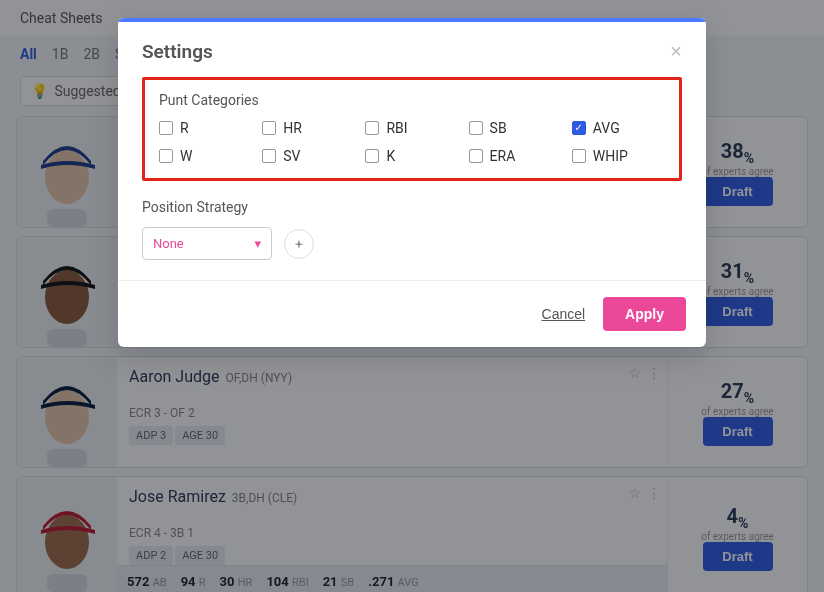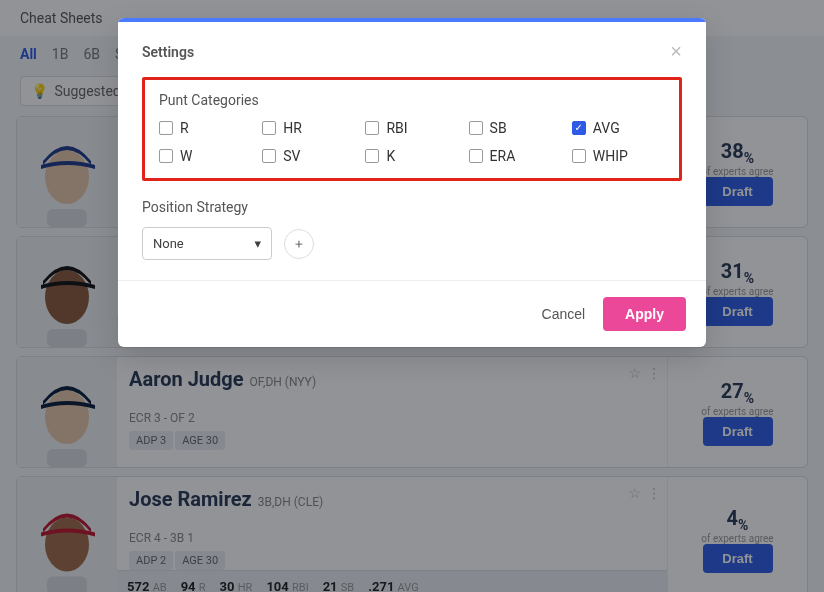--- a/index.html
+++ b/index.html
@@ -57,21 +57,21 @@
   }
   .avatar svg { width: 100%; height: 100%; }
   .mid {
     flex: 1;
     padding: 10px 12px;
     display: flex;
     flex-direction: column;
     position: relative;
   }
   .name-line { display: flex; align-items: baseline; gap: 6px; }
-  .name { font-weight: 700; color: #2b3a55; font-size: 20px; }
+  .name { font-weight: 400; color: #2b3a55; font-size: 16px; }
   .pos { font-size: 12px; color: #888; }
   .ecr { font-size: 12px; color: #888; margin-top: 20px; }
   .pills { display: flex; gap: 2px; margin-top: 6px; }
   .pill {
     background: #eceff2;
     color: #666;
     font-size: 11px;
     padding: 3px 7px;
     border-radius: 3px;
   }
@@ -130,21 +130,21 @@
     box-shadow: 0 10px 30px rgba(0,0,0,0.15);
     overflow: hidden;
   }
   .modal-head {
     border-top: 4px solid #4a7bff;
     padding: 18px 24px 14px;
     display: flex;
     justify-content: space-between;
     align-items: center;
   }
-  .modal-head h2 { font-size: 14px; font-weight: 600; color: #555; }
+  .modal-head h2 { font-size: 19px; font-weight: 600; color: #555; }
   .close { color: #bbb; font-size: 20px; cursor: pointer; background:none;border:none;}
   .modal-body { padding: 0 24px 20px; }
   .red-box {
     border: 3px solid #e2231a;
     padding: 12px 14px 14px;
     margin-bottom: 18px;
     border-radius: 2px;
   }
   .section-title { font-size: 14px; color: #555; margin-bottom: 12px; }
   .checks {
@@ -175,41 +175,41 @@
   }
   .select-row { display: flex; gap: 12px; align-items: center; }
   .select {
     border: 1px solid #ccc;
     border-radius: 4px;
     padding: 8px 10px;
     width: 130px;
     display: flex;
     justify-content: space-between;
     align-items: center;
-    color: #404040;
+    color: #ec4899;
     font-size: 13px;
   }
   .plus {
     width: 30px; height: 30px;
     border: 1px solid #ddd;
     border-radius: 50%;
     display: flex; align-items: center; justify-content: center;
     color: #444;
     cursor: pointer;
     background:#fff;
   }
   .modal-foot {
     border-top: 1px solid #eee;
     padding: 16px 20px;
     display: flex;
     justify-content: flex-end;
     gap: 18px;
     align-items: center;
   }
-  .cancel { color: #555; cursor: pointer; background:none;border:none;font-size:14px;}
+  .cancel { color: #555; cursor: pointer; background:none;border:none;font-size:14px;text-decoration:underline;}
   .apply {
     background: #ec4899;
     color: #fff;
     border: none;
     padding: 9px 22px;
     border-radius: 4px;
     font-size: 14px;
     font-weight: 600;
     cursor: pointer;
   }
@@ -219,21 +219,21 @@
 
 
 
 <div class="top-bar">
   <span>Cheat Sheets</span>
 </div>
 
 <div class="filters">
   <span class="active">All</span>
   <span>1B</span>
-  <span>6B</span>
+  <span>2B</span>
   <span>S</span>
 </div>
 
 <div class="suggested">
   <span>💡</span>
   <span>Suggested pl</span>
 </div>
 
 <div class="cards" id="cards">
     <div class="card">

